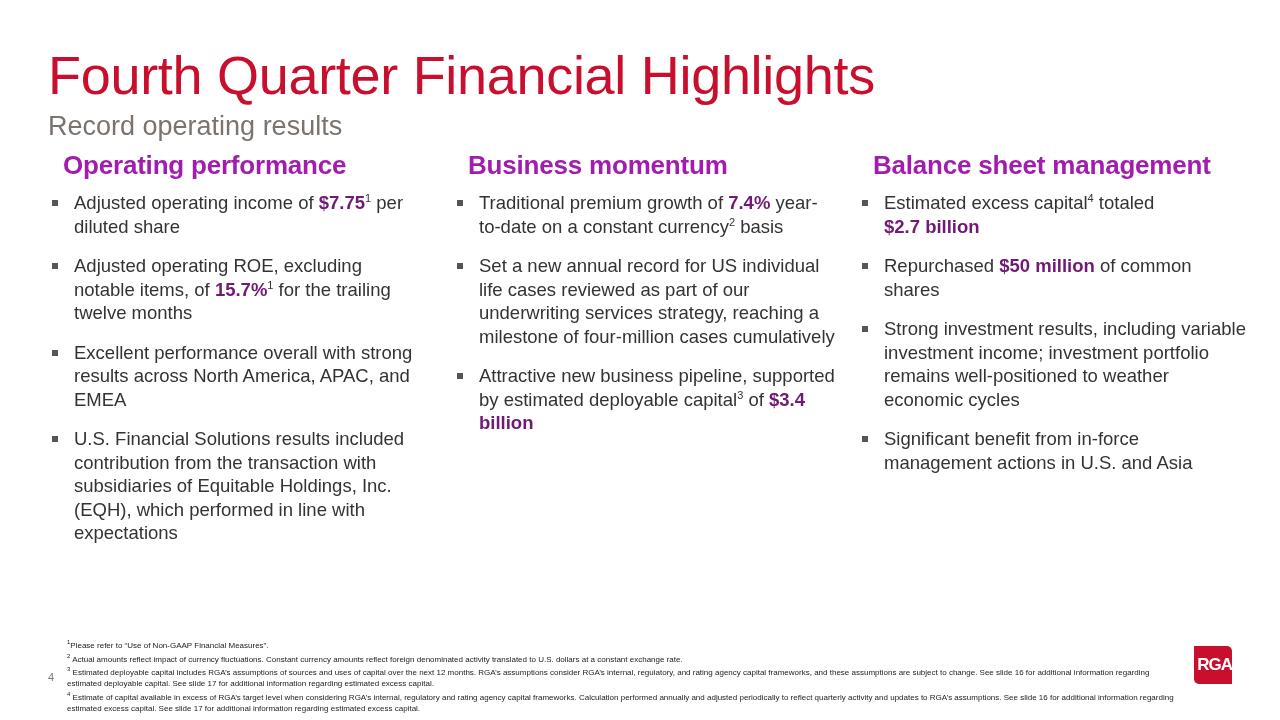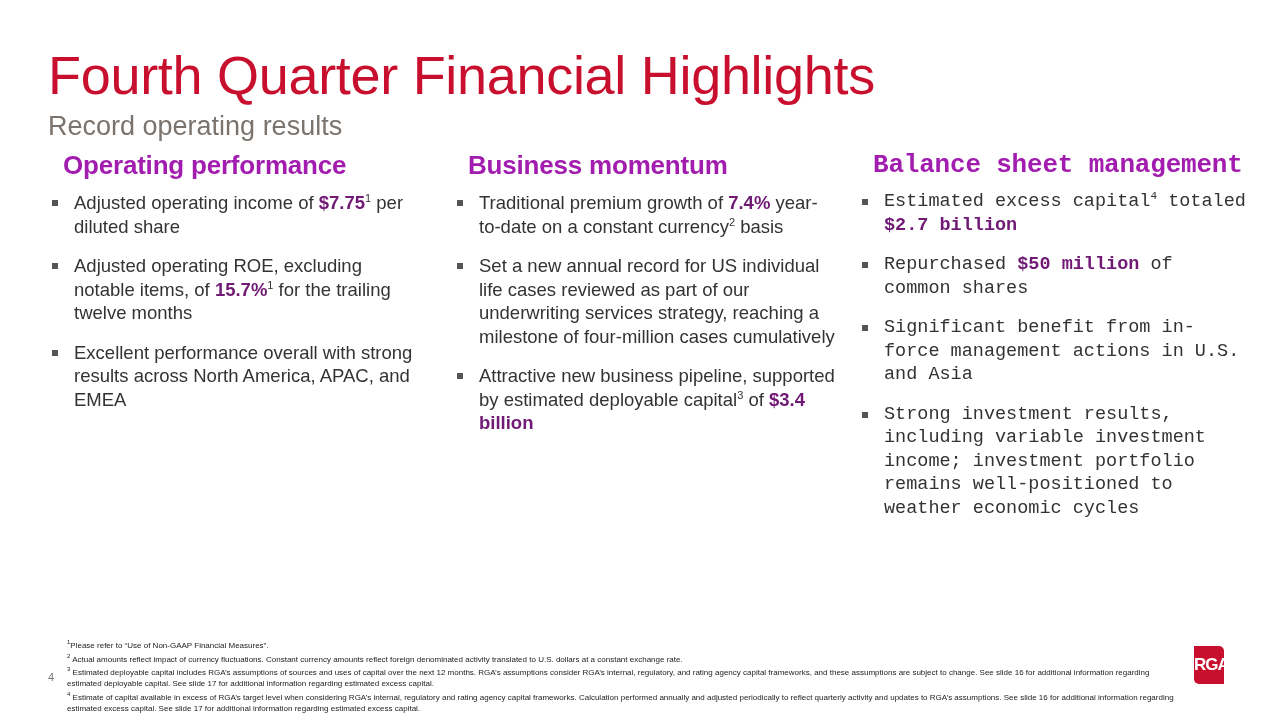--- a/index.html
+++ b/index.html
@@ -8,58 +8,59 @@
   .subtitle { position:absolute; left:48px; top:102px; font-size:27px; color:#7a736e; white-space:nowrap;margin-top:9px; }
   .col { position:absolute; top:150px; }
   .col h2 { margin:0 0 10px 13px; font-size:26px; font-weight:bold; color:#a21caf; white-space:nowrap; letter-spacing:-0.2px; }
   .col ul { list-style:none; margin:0; padding:0; }
   .col li { position:relative; padding-left:24px; font-size:18.5px; line-height:23.5px; color:#333333; margin-bottom:16px; }
   .col li .bul { position:absolute; left:2px; top:9px; width:6px; height:6px; background:#555555; }
   .col li b { color:#701a75; }
   .col li sup { font-size:11px; line-height:0; }
   .c1 { left:50px; width:370px; }
   .c2 { left:455px; width:380px; }
-  .c3 { left:860px; width:390px;font-family:Liberation Mono, monospace; }
+  .c3 { left:860px; width:390px; }
   .foot { position:absolute; left:67px; top:637px; width:1110px; font-size:8px; line-height:11px; color:#222; }
   .foot p { margin:0; }
   .foot sup { font-size:6px; }
   .pagenum { position:absolute; left:48px; top:671px; font-size:11px; color:#777; }
-  .logo { position:absolute; left:1194px; top:646px; width:30px; height:38px; background:#c8102e; border-radius:0 5px 0 5px; color:#fff; font-weight:bold; font-size:17px; line-height:38px; text-align:right; letter-spacing:-1px; overflow:hidden; }
+  .logo { position:absolute; left:1194px; top:646px; width:38px; height:38px; background:#c8102e; border-radius:0 5px 0 5px; color:#fff; font-weight:bold; font-size:17px; line-height:38px; text-align:right; letter-spacing:-1px; overflow:hidden; }
 </style>
 </head>
 <body>
 
 <div class="title">Fourth Quarter Financial Highlights</div>
 <div class="subtitle">Record operating results</div>
 
 <div class="col c1">
   <h2>Operating performance</h2>
   <ul>
     <li><span class="bul"></span><span>Adjusted operating income of </span><b>$7.75</b><sup>1</sup><span> per diluted share</span></li>
     <li><span class="bul"></span><span>Adjusted operating ROE, excluding notable items, of </span><b>15.7%</b><sup>1</sup><span> for the trailing twelve months</span></li>
     <li><span class="bul"></span><span>Excellent performance overall with strong results across North America, APAC, and EMEA</span></li>
+    <li><span class="bul"></span><span>U.S. Financial Solutions results included contribution from the transaction with subsidiaries of Equitable Holdings, Inc. (EQH), which performed in line with expectations</span></li>
   </ul>
 </div>
 
 <div class="col c2">
   <h2>Business momentum</h2>
   <ul>
     <li><span class="bul"></span><span>Traditional premium growth of </span><b>7.4%</b><span> year-to-date on a constant currency</span><sup>2</sup><span> basis</span></li>
     <li><span class="bul"></span><span>Set a new annual record for US individual life cases reviewed as part of our underwriting services strategy, reaching a milestone of four-million cases cumulatively</span></li>
     <li><span class="bul"></span><span>Attractive new business pipeline, supported by estimated deployable capital</span><sup>3</sup><span> of </span><b>$3.4 billion</b></li>
   </ul>
 </div>
 
 <div class="col c3">
   <h2>Balance sheet management</h2>
   <ul>
     <li><span class="bul"></span><span>Estimated excess capital</span><sup>4</sup><span> totaled </span><br><b>$2.7 billion</b></li>
     <li><span class="bul"></span><span>Repurchased </span><b>$50 million</b><span> of common shares</span></li>
+    <li><span class="bul"></span><span>Strong investment results, including variable investment income; investment portfolio remains well-positioned to weather economic cycles</span></li>
     <li><span class="bul"></span><span>Significant benefit from in-force management actions in U.S. and Asia</span></li>
-    <li><span class="bul"></span><span>Strong investment results, including variable investment income; investment portfolio remains well-positioned to weather economic cycles</span></li>
   </ul>
 </div>
 
 <div class="foot">
   <p><sup>1</sup><span>Please refer to “Use of Non-GAAP Financial Measures”.</span></p>
   <p><sup>2</sup> <span>Actual amounts reflect impact of currency fluctuations. Constant currency amounts reflect foreign denominated activity translated to U.S. dollars at a constant exchange rate.</span></p>
   <p><sup>3</sup> <span>Estimated deployable capital includes RGA’s assumptions of sources and uses of capital over the next 12 months. RGA’s assumptions consider RGA’s internal, regulatory, and rating agency capital frameworks, and these assumptions are subject to change. See slide 16 for additional information regarding estimated deployable capital. See slide 17 for additional information regarding estimated excess capital.</span></p>
   <p><sup>4</sup> <span>Estimate of capital available in excess of RGA’s target level when considering RGA’s internal, regulatory and rating agency capital frameworks.  Calculation performed annually and adjusted periodically to reflect quarterly activity and updates to RGA’s assumptions. See slide 16 for additional information regarding estimated excess capital. See slide 17 for additional information regarding estimated excess capital.</span></p>
 </div>
 

